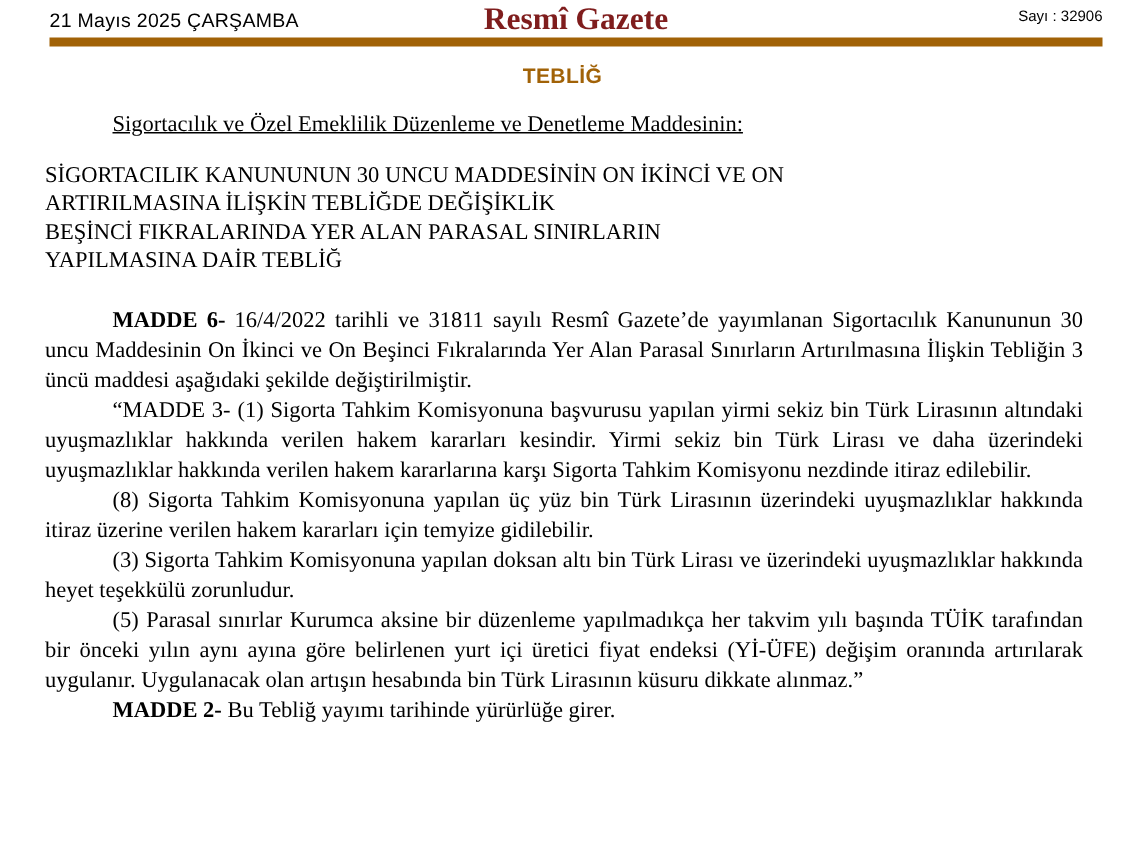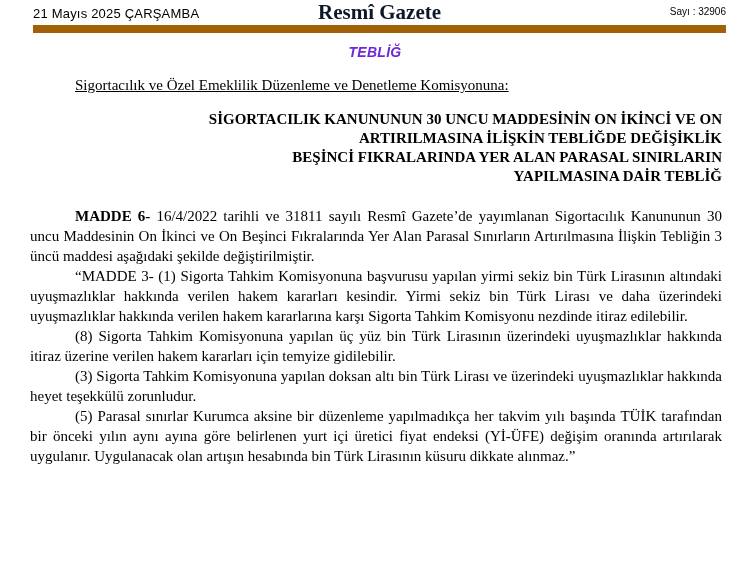--- a/index.html
+++ b/index.html
@@ -10,77 +10,76 @@
   body {
     width: 750px;
     height: 565px;
     overflow: hidden;
     font-family: "Liberation Serif", "DejaVu Serif", serif;
     color: #000000;
   }
   
   .gz-header {
     position: relative;
-    margin: 0 24px 0 33px;
+    margin: 0 15px 0 33px;
     padding-top: 6px;
     height: 19px;
-    border-bottom: 8px solid #a16207;
+    border-bottom: 6px solid #a16207;
   }
   .gz-date {
     position: absolute;
     left: 0;
     top: 6px;
     font-family: "Liberation Sans", "DejaVu Sans", sans-serif;
     font-size: 13px;
     letter-spacing: 0.2px;
   }
   .gz-title {
     position: absolute;
     left: 0;
     right: 0;
     top: 0px;
     text-align: center;
     font-size: 21px;
     font-weight: bold;
-    color: #0f172a;
+    color: #7f1d1d;
   }
   .gz-issue {
     position: absolute;
     right: 0;
     top: 6px;
     font-family: "Liberation Sans", "DejaVu Sans", sans-serif;
     font-size: 10px;
   }
   
   .section-heading {
     margin-top: 11px;
     text-align: center;
     font-family: "Liberation Sans", "DejaVu Sans", sans-serif;
     font-size: 14px;
     font-weight: bold;
-    color: #6d28d9;
+    color: #a16207;
     letter-spacing: 0.3px;
-    font-style: italic;
   }
   
   .content {
     margin: 0 28px 0 30px;
     font-size: 15px;
   }
   .authority {
     margin-top: 16px;
     text-indent: 45px;
     line-height: 19px;
   }
   .authority span {
     text-decoration: underline;
   }
   .doc-title {
-    text-align: right;
-    font-weight: bold;
+    text-align: left;
+    font-weight: normal;
     line-height: 19px;
   }
   .body-paragraphs {
     margin-top: 20px;
   }
   .para {
     margin: 0;
     text-indent: 45px;
     text-align: justify;
     line-height: 20px;
@@ -92,30 +91,31 @@
 <header class="gz-header">
   <span class="gz-date">21 Mayıs 2025 ÇARŞAMBA</span>
   <span class="gz-title">Resmî Gazete</span>
   <span class="gz-issue">Sayı : 32906</span>
 </header>
 
 <div class="section-heading">TEBLİĞ</div>
 
 <main class="content">
 
-  <p class="authority"><span>Sigortacılık ve Özel Emeklilik Düzenleme ve Denetleme Komisyonuna:</span></p>
+  <p class="authority"><span>Sigortacılık ve Özel Emeklilik Düzenleme ve Denetleme Maddesinin:</span></p>
 
   <div class="doc-title">
     <div>SİGORTACILIK KANUNUNUN 30 UNCU MADDESİNİN ON İKİNCİ VE ON</div>
     <div>ARTIRILMASINA İLİŞKİN TEBLİĞDE DEĞİŞİKLİK</div>
     <div>BEŞİNCİ FIKRALARINDA YER ALAN PARASAL SINIRLARIN</div>
     <div>YAPILMASINA DAİR TEBLİĞ</div>
   </div>
 
   <div class="body-paragraphs">
     <p class="para"><b>MADDE 6-</b><span> 16/4/2022 tarihli ve 31811 sayılı Resmî Gazete’de yayımlanan Sigortacılık Kanununun 30 uncu Maddesinin On İkinci ve On Beşinci Fıkralarında Yer Alan Parasal Sınırların Artırılmasına İlişkin Tebliğin 3 üncü maddesi aşağıdaki şekilde değiştirilmiştir.</span></p>
     <p class="para"><b></b><span>“MADDE 3- (1) Sigorta Tahkim Komisyonuna başvurusu yapılan yirmi sekiz bin Türk Lirasının altındaki uyuşmazlıklar hakkında verilen hakem kararları kesindir. Yirmi sekiz bin Türk Lirası ve daha üzerindeki uyuşmazlıklar hakkında verilen hakem kararlarına karşı Sigorta Tahkim Komisyonu nezdinde itiraz edilebilir.</span></p>
     <p class="para"><b></b><span>(8) Sigorta Tahkim Komisyonuna yapılan üç yüz bin Türk Lirasının üzerindeki uyuşmazlıklar hakkında itiraz üzerine verilen hakem kararları için temyize gidilebilir.</span></p>
     <p class="para"><b></b><span>(3) Sigorta Tahkim Komisyonuna yapılan doksan altı bin Türk Lirası ve üzerindeki uyuşmazlıklar hakkında heyet teşekkülü zorunludur.</span></p>
     <p class="para"><b></b><span>(5) Parasal sınırlar Kurumca aksine bir düzenleme yapılmadıkça her takvim yılı başında TÜİK tarafından bir önceki yılın aynı ayına göre belirlenen yurt içi üretici fiyat endeksi (Yİ-ÜFE) değişim oranında artırılarak uygulanır. Uygulanacak olan artışın hesabında bin Türk Lirasının küsuru dikkate alınmaz.”</span></p>
+    <p class="para"><b>MADDE 2-</b><span> Bu Tebliğ yayımı tarihinde yürürlüğe girer.</span></p>
   </div>
 
 </main>
 
 </body></html>

